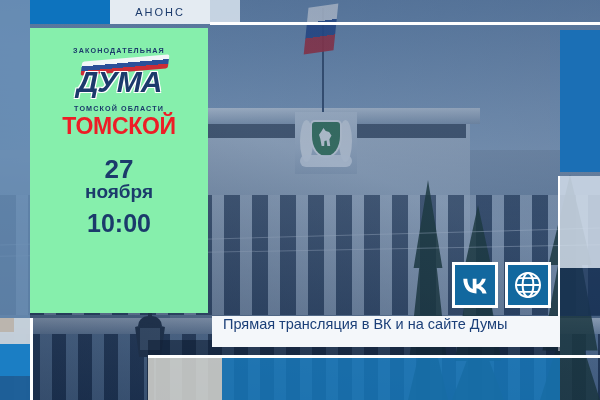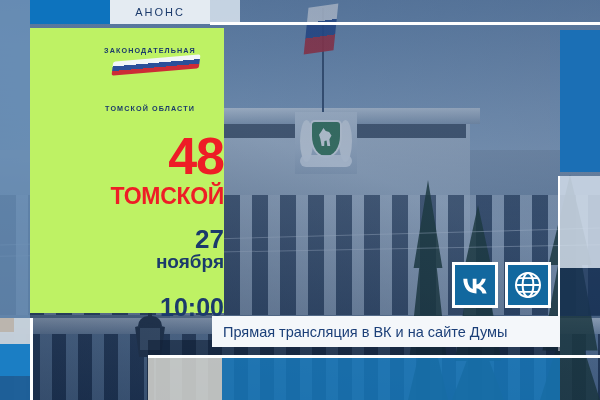--- a/index.html
+++ b/index.html
@@ -142,22 +142,22 @@
   .g-ll-sq{left:0;top:318px;width:14px;height:14px;background:rgba(186,176,166,.85);}
 
   .g-bot-pale{left:148px;top:358px;width:74px;height:42px;background:rgba(214,214,208,.86);}
   .g-bot-blue{left:222px;top:358px;width:338px;height:42px;background:rgba(23,122,190,.80);}
   .g-bot-line{left:148px;top:355px;width:452px;height:3px;background:#ffffff;}
   .g-bot-dark{left:148px;top:340px;width:412px;height:16px;background:rgba(13,28,50,.55);}
 
   
   .card{
     position:absolute;left:30px;top:28px;width:178px;height:285px;
-    background:#bef264;
-    display:flex;flex-direction:column;align-items:flex-end;padding-left:16px;
+    background:#86efac;
+    display:flex;flex-direction:column;align-items:center;
   }
 
   
   .logo{margin-top:18px;width:148px;display:flex;flex-direction:column;align-items:center;}
   .logo-top{
     font-size:7.2px;letter-spacing:1.1px;color:#1b3a6b;font-weight:700;
     margin-bottom:2px;
   }
   .logo-mid{position:relative;width:126px;height:46px;}
   .logo-flag{
@@ -187,38 +187,38 @@
   }
   .day{
     font-size:26px;font-weight:700;color:#1b3a6b;line-height:28px;
     margin-top:16px;
   }
   .month{
     font-size:19px;font-weight:700;color:#1b3a6b;line-height:18px;
   }
   .time{
     font-size:25px;font-weight:700;color:#1b3a6b;line-height:28px;
-    margin-top:22px;
+    margin-top:8px;
   }
 
   
   .icons{position:absolute;left:452px;top:262px;display:flex;gap:7px;}
   .ico{
     width:46px;height:46px;background:#12689f;
     border:3px solid #ffffff;
     box-sizing:border-box;
     display:flex;align-items:center;justify-content:center;
   }
   .ico svg{display:block;}
 
   
   .caption{
     position:absolute;left:212px;top:316px;width:348px;height:31px;
     background:#f4f7fa;
-    display:flex;align-items:center;
+    display:flex;
     padding-left:11px;box-sizing:border-box;
   }
   .caption span{
     font-size:14.5px;color:#1b3f78;white-space:nowrap;
   }
 </style>
 </head>
 <body>
 
 <div class="poster">
@@ -287,25 +287,25 @@
   <div class="g g-ll-blue2"></div>
   <div class="g g-ll-sq"></div>
   <div class="g g-ll-stripe"></div>
 
   <div class="card">
 
     <div class="logo">
       <div class="logo-top">ЗАКОНОДАТЕЛЬНАЯ</div>
       <div class="logo-mid">
         <div class="logo-flag"></div>
+        <div class="logo-word">ДУМА</div>
       </div>
       <div class="logo-bot">ТОМСКОЙ ОБЛАСТИ</div>
     </div>
 
-    <div class="big-num">48</div>
     <div class="sobranie">ТОМСКОЙ</div>
 
     <div class="day">27</div>
     <div class="month">ноября</div>
     <div class="time">10:00</div>
   </div>
 
   <div class="icons">
     <div class="ico">
       <svg width="28" height="18" viewBox="0 0 28 18" aria-hidden="true">

